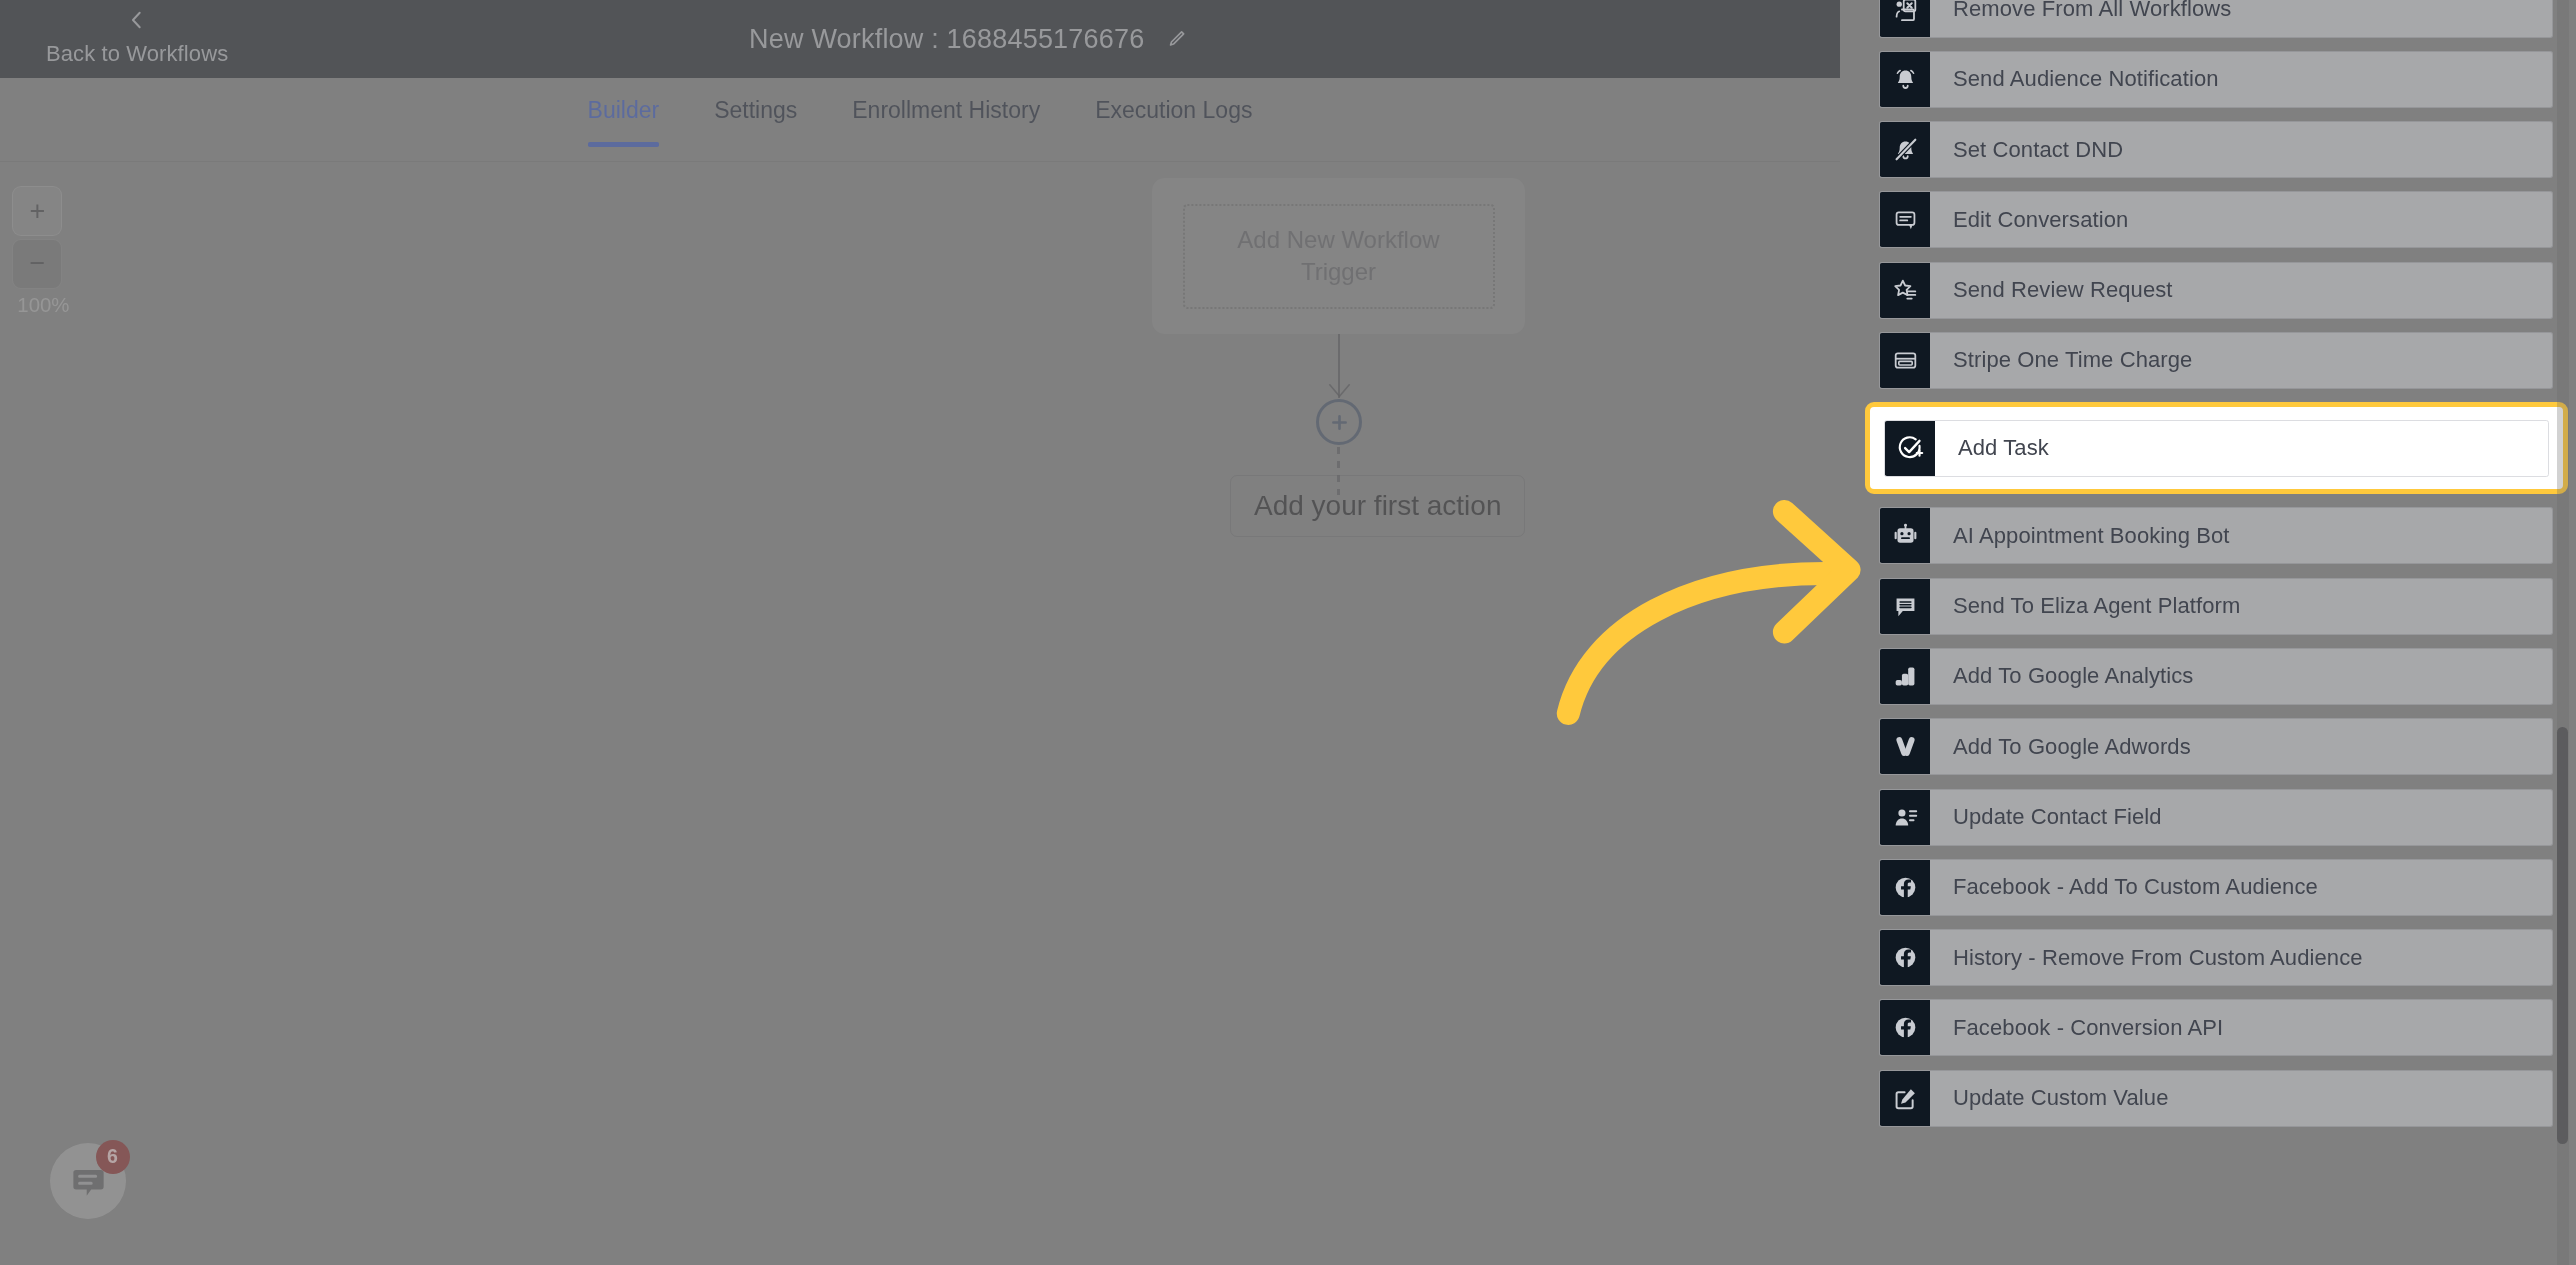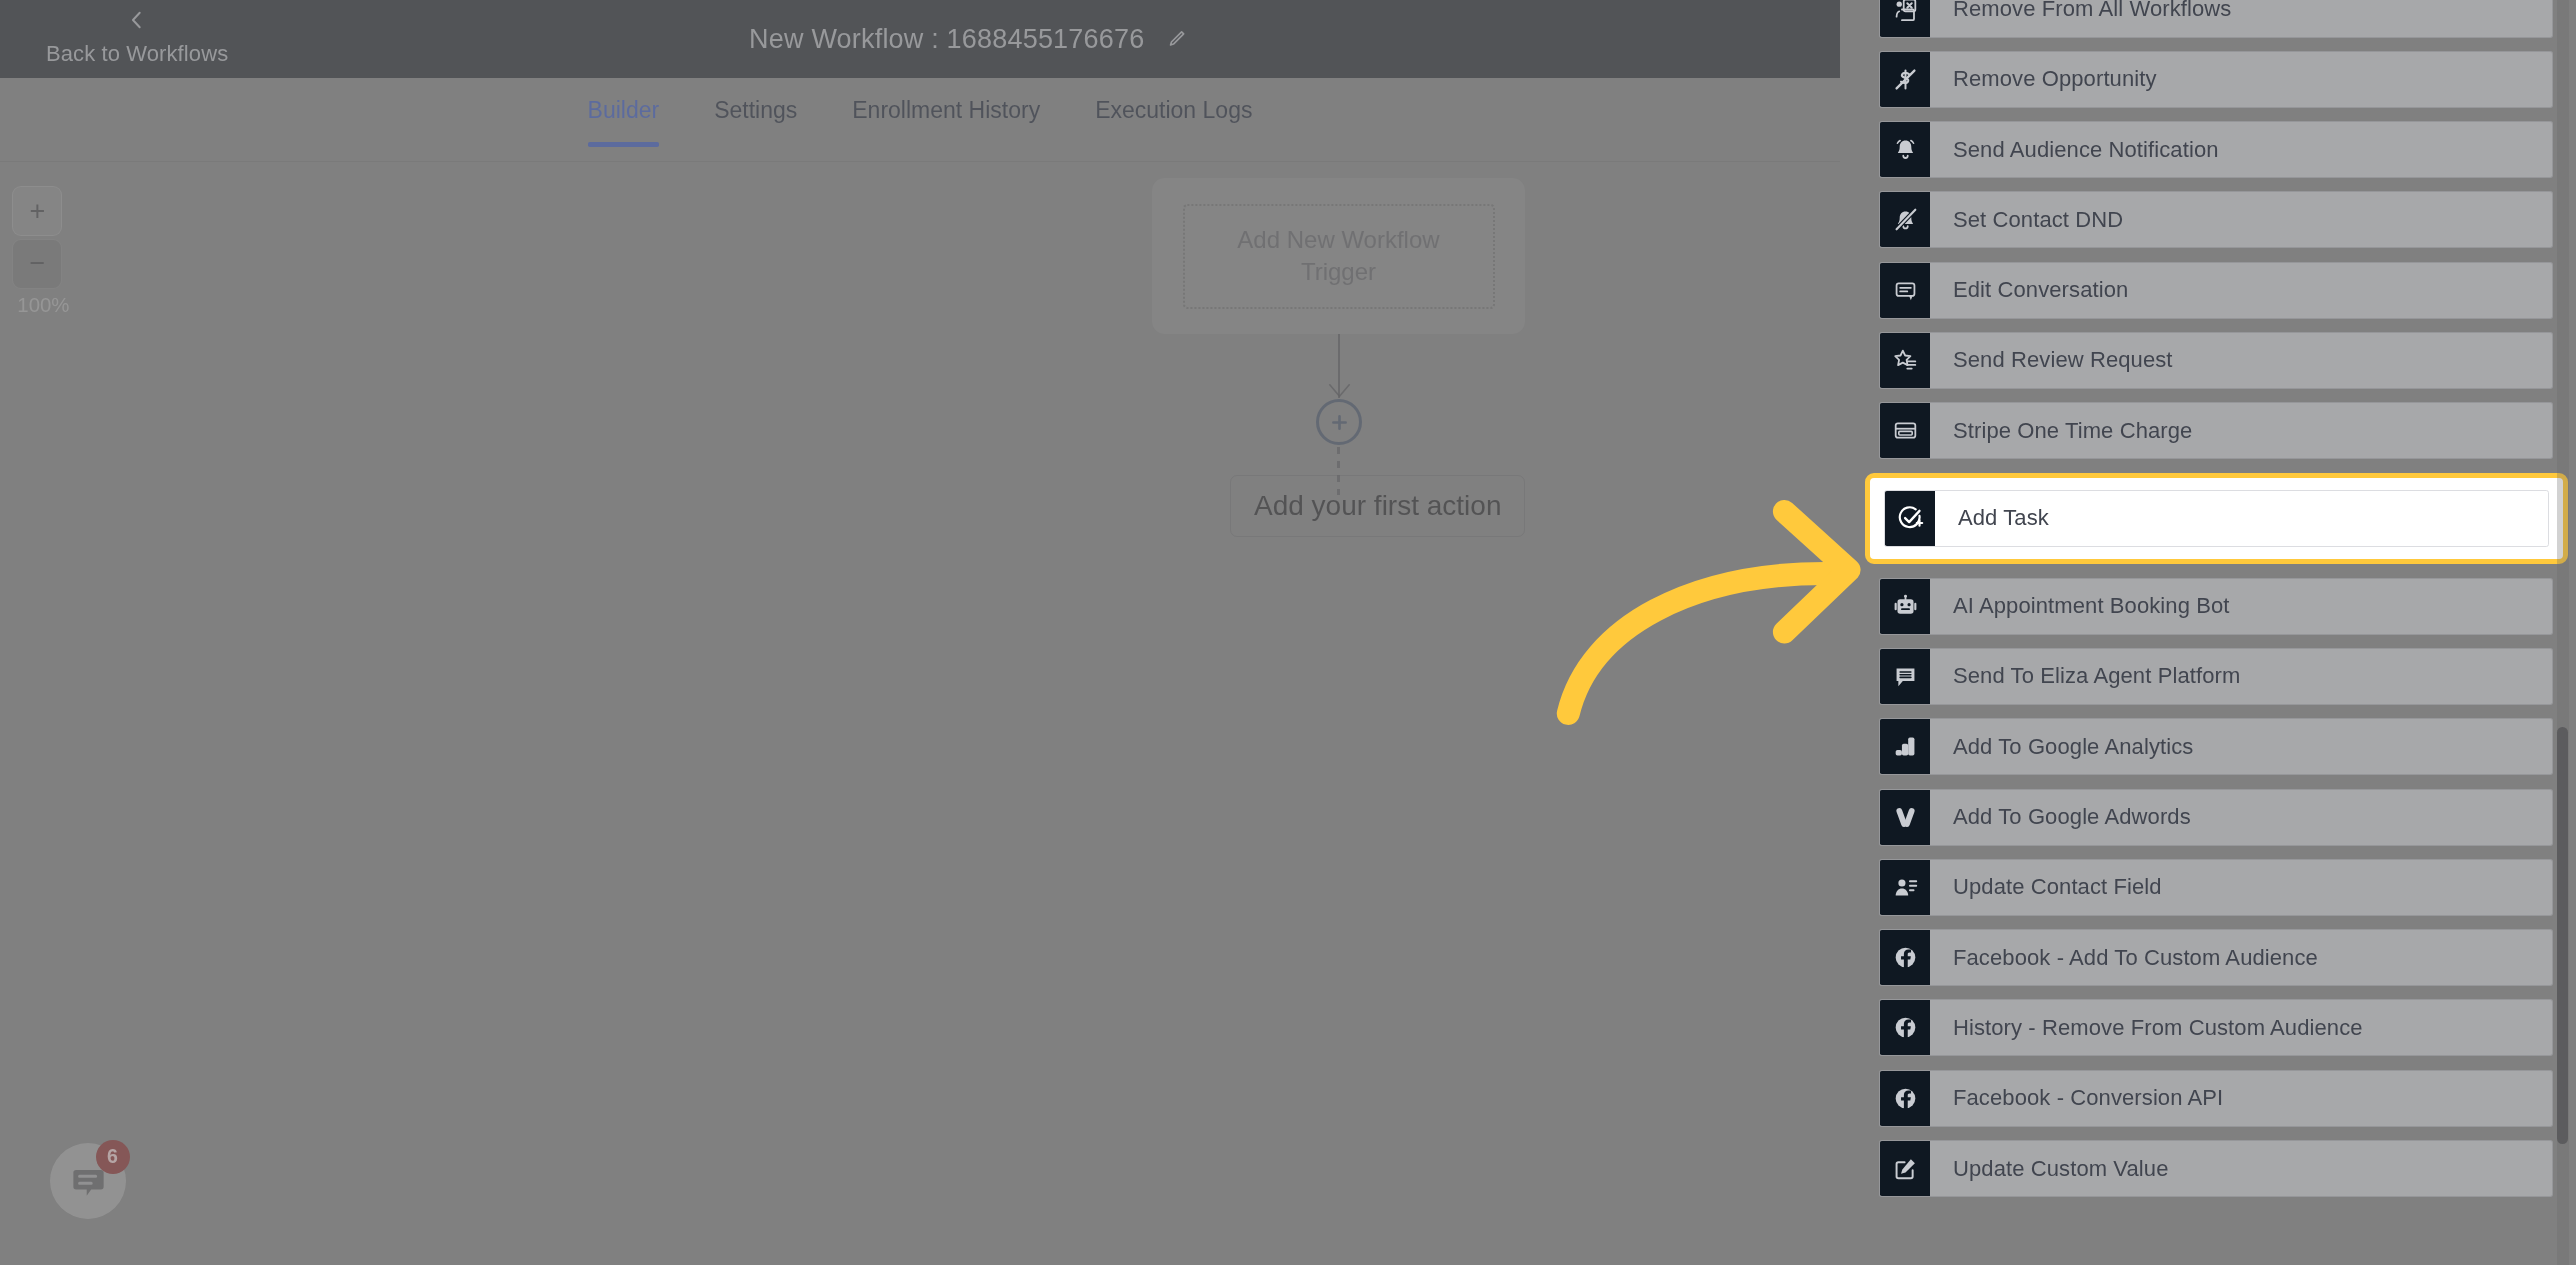--- a/index.html
+++ b/index.html
@@ -484,30 +484,20 @@
           <svg width="25" height="25" viewBox="0 0 28 28" fill="none">
             <circle cx="7" cy="8" r="3" fill="#c9ccd2"></circle>
             <path d="M4 22 c0-4 2-6 3-6 M10 14 h12 a1.5 1.5 0 0 1 1.5 1.5 v9 a1.5 1.5 0 0 1 -1.5 1.5 h-12" stroke="#c9ccd2" stroke-width="2" fill="none" stroke-linecap="round"></path>
             <rect x="12" y="3" width="13" height="13" rx="2" stroke="#c9ccd2" stroke-width="2" fill="none"></rect>
             <path d="M16 7 L21 12 M21 7 L16 12" stroke="#c9ccd2" stroke-width="2.2" stroke-linecap="round"></path>
           </svg>
         </div>
         <div class="action-label">Remove From All Workflows</div>
       </div>
 
-      <div class="action-row">
-        <div class="action-icon">
-          <svg width="25" height="25" viewBox="0 0 28 28" fill="none">
-            <path d="M18 8 c-1.5-1.5-7-2.5-8 1 c-1 3.5 8 2.5 7 6.5 c-1 3.5-6.5 2.5-8 1" stroke="#c9ccd2" stroke-width="2.4" stroke-linecap="round" fill="none"></path>
-            <path d="M14 4 V24" stroke="#c9ccd2" stroke-width="2.2" stroke-linecap="round"></path>
-            <path d="M4 24 L24 4" stroke="#c9ccd2" stroke-width="2.6" stroke-linecap="round"></path>
-          </svg>
-        </div>
-        <div class="action-label">Remove Opportunity</div>
-      </div>
 
       <div class="action-row">
         <div class="action-icon">
           <svg width="25" height="25" viewBox="0 0 28 28" fill="none">
             <path d="M14 4 c-4 0-6.5 3-6.5 7 c0 5-2 6-2 7 h17 c0-1-2-2-2-7 c0-4-2.5-7-6.5-7 Z" fill="#c9ccd2"></path>
             <path d="M11.5 21 a2.5 2.5 0 0 0 5 0" stroke="#c9ccd2" stroke-width="2" fill="none" stroke-linecap="round"></path>
             <path d="M5 7 a7 7 0 0 1 3-3 M23 7 a7 7 0 0 0 -3-3" stroke="#c9ccd2" stroke-width="1.8" stroke-linecap="round" fill="none"></path>
           </svg>
         </div>
         <div class="action-label">Send Audience Notification</div>

